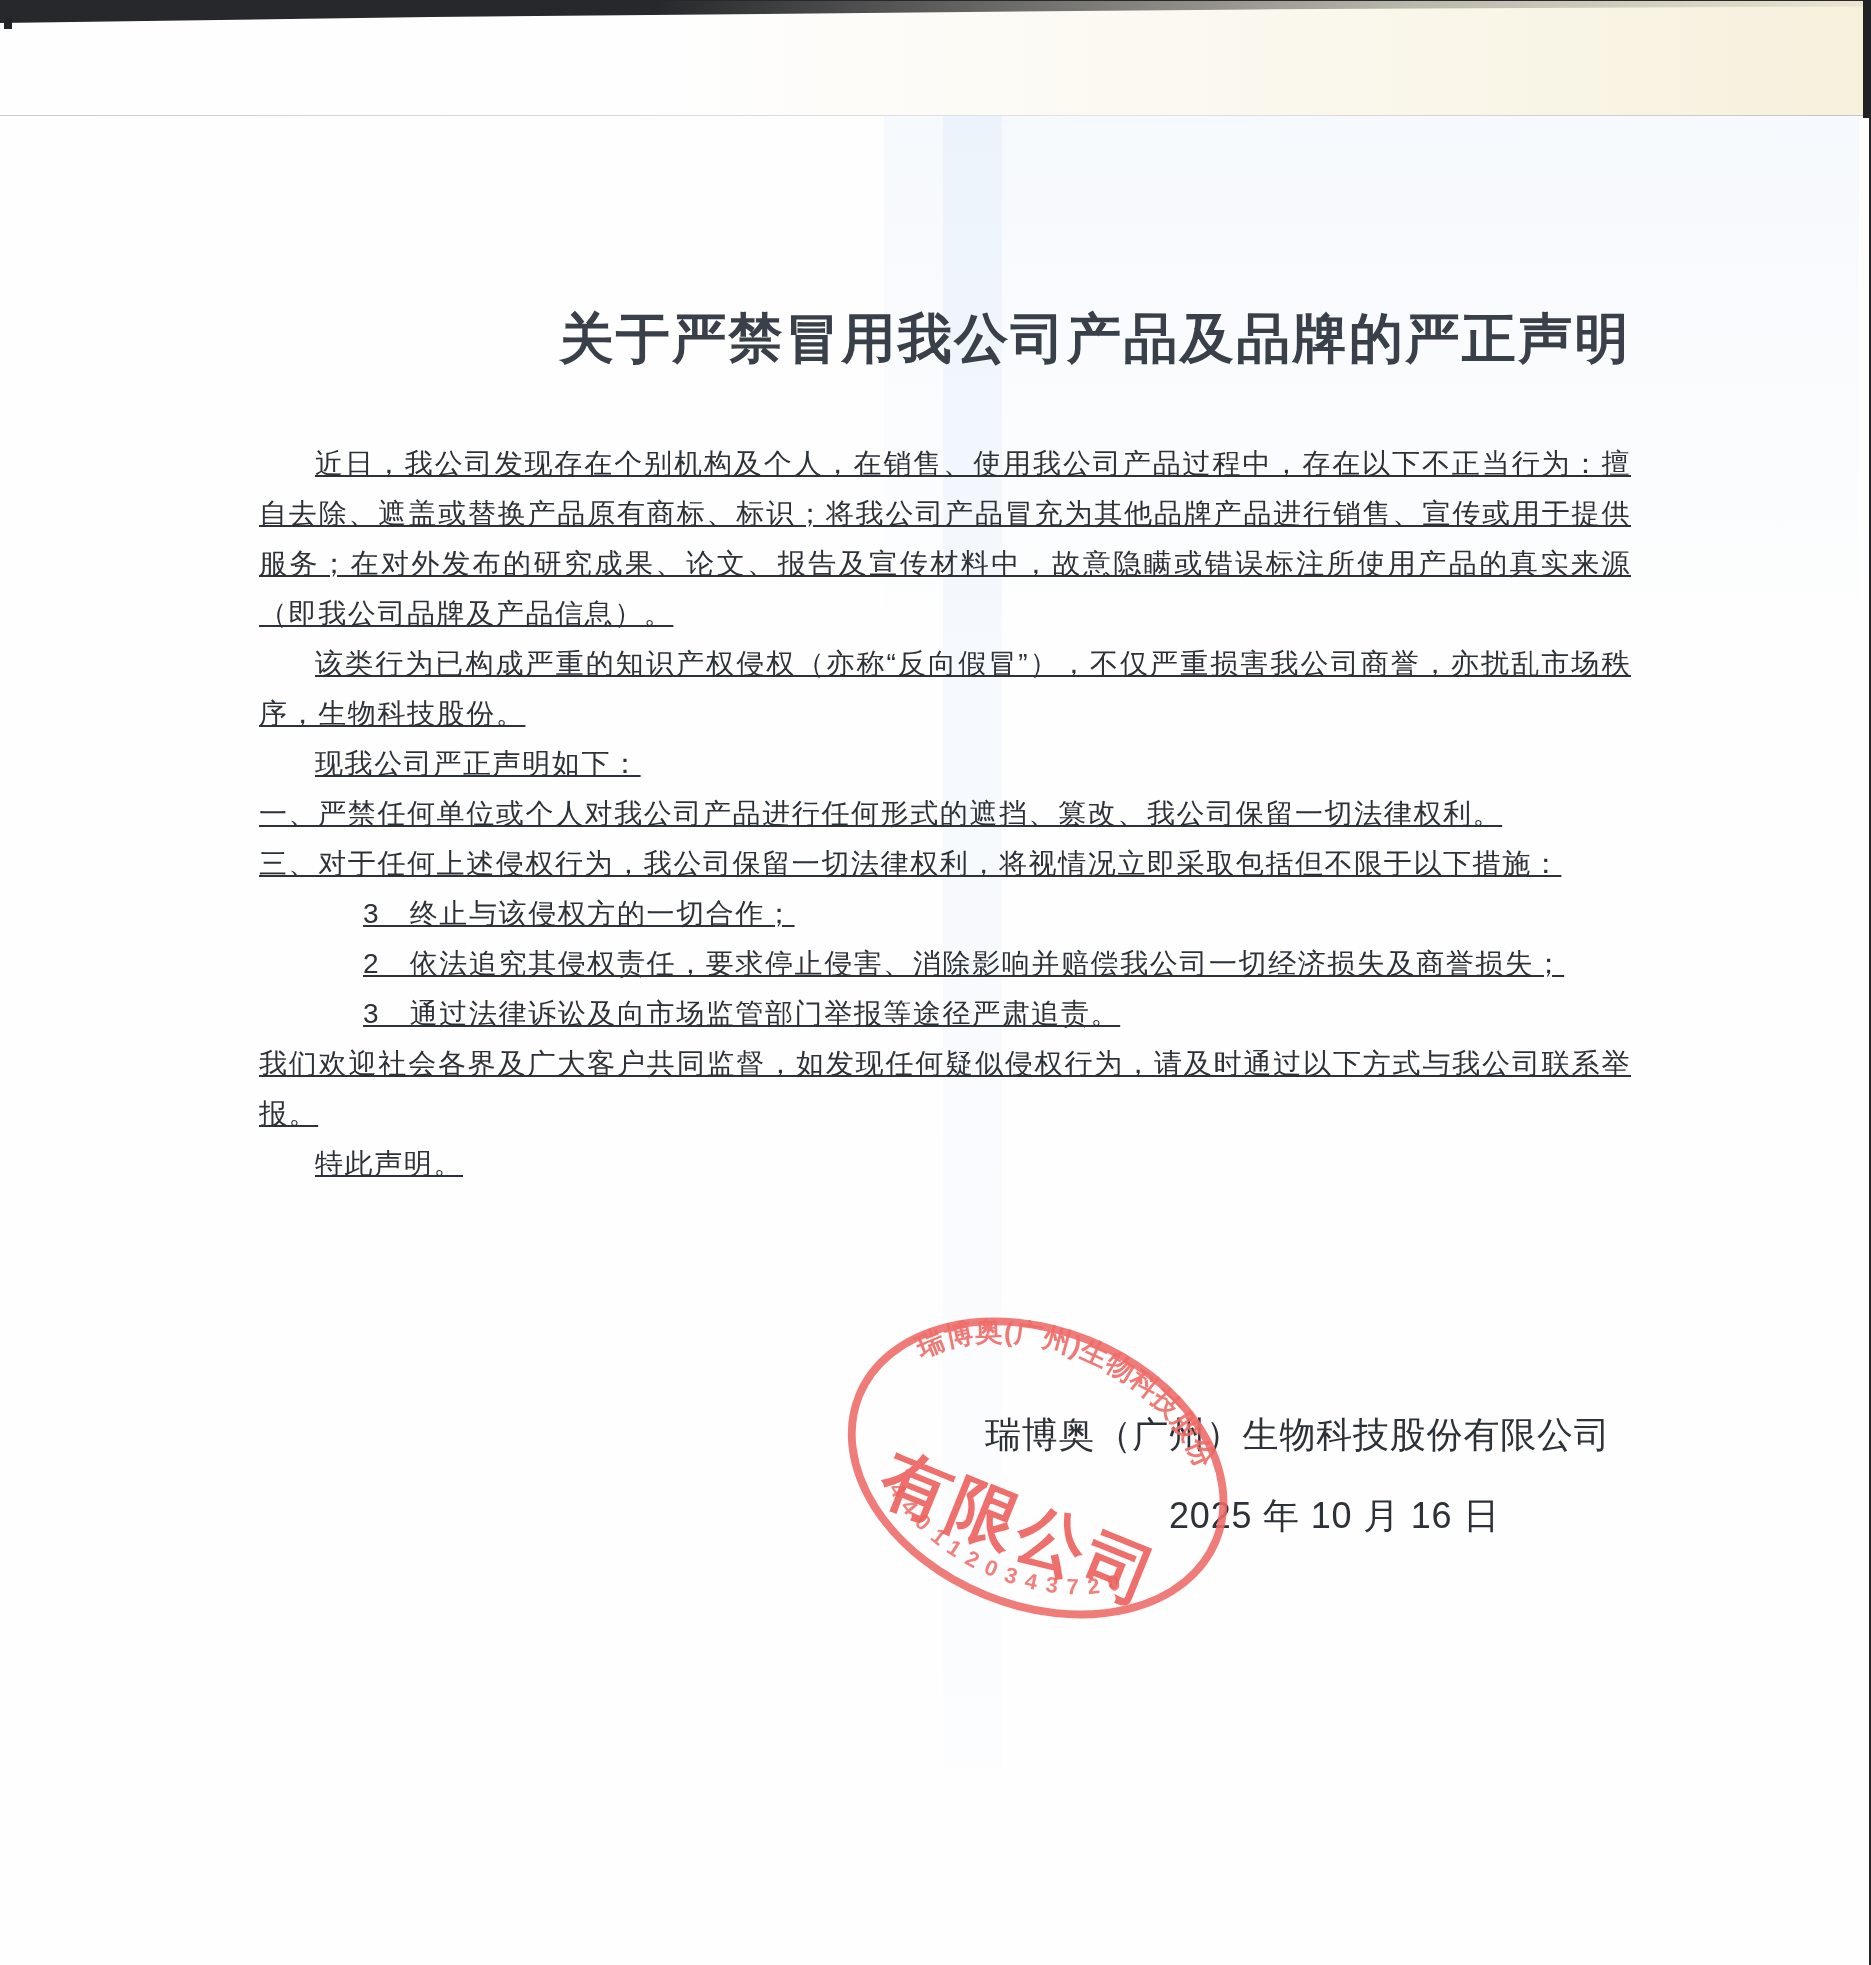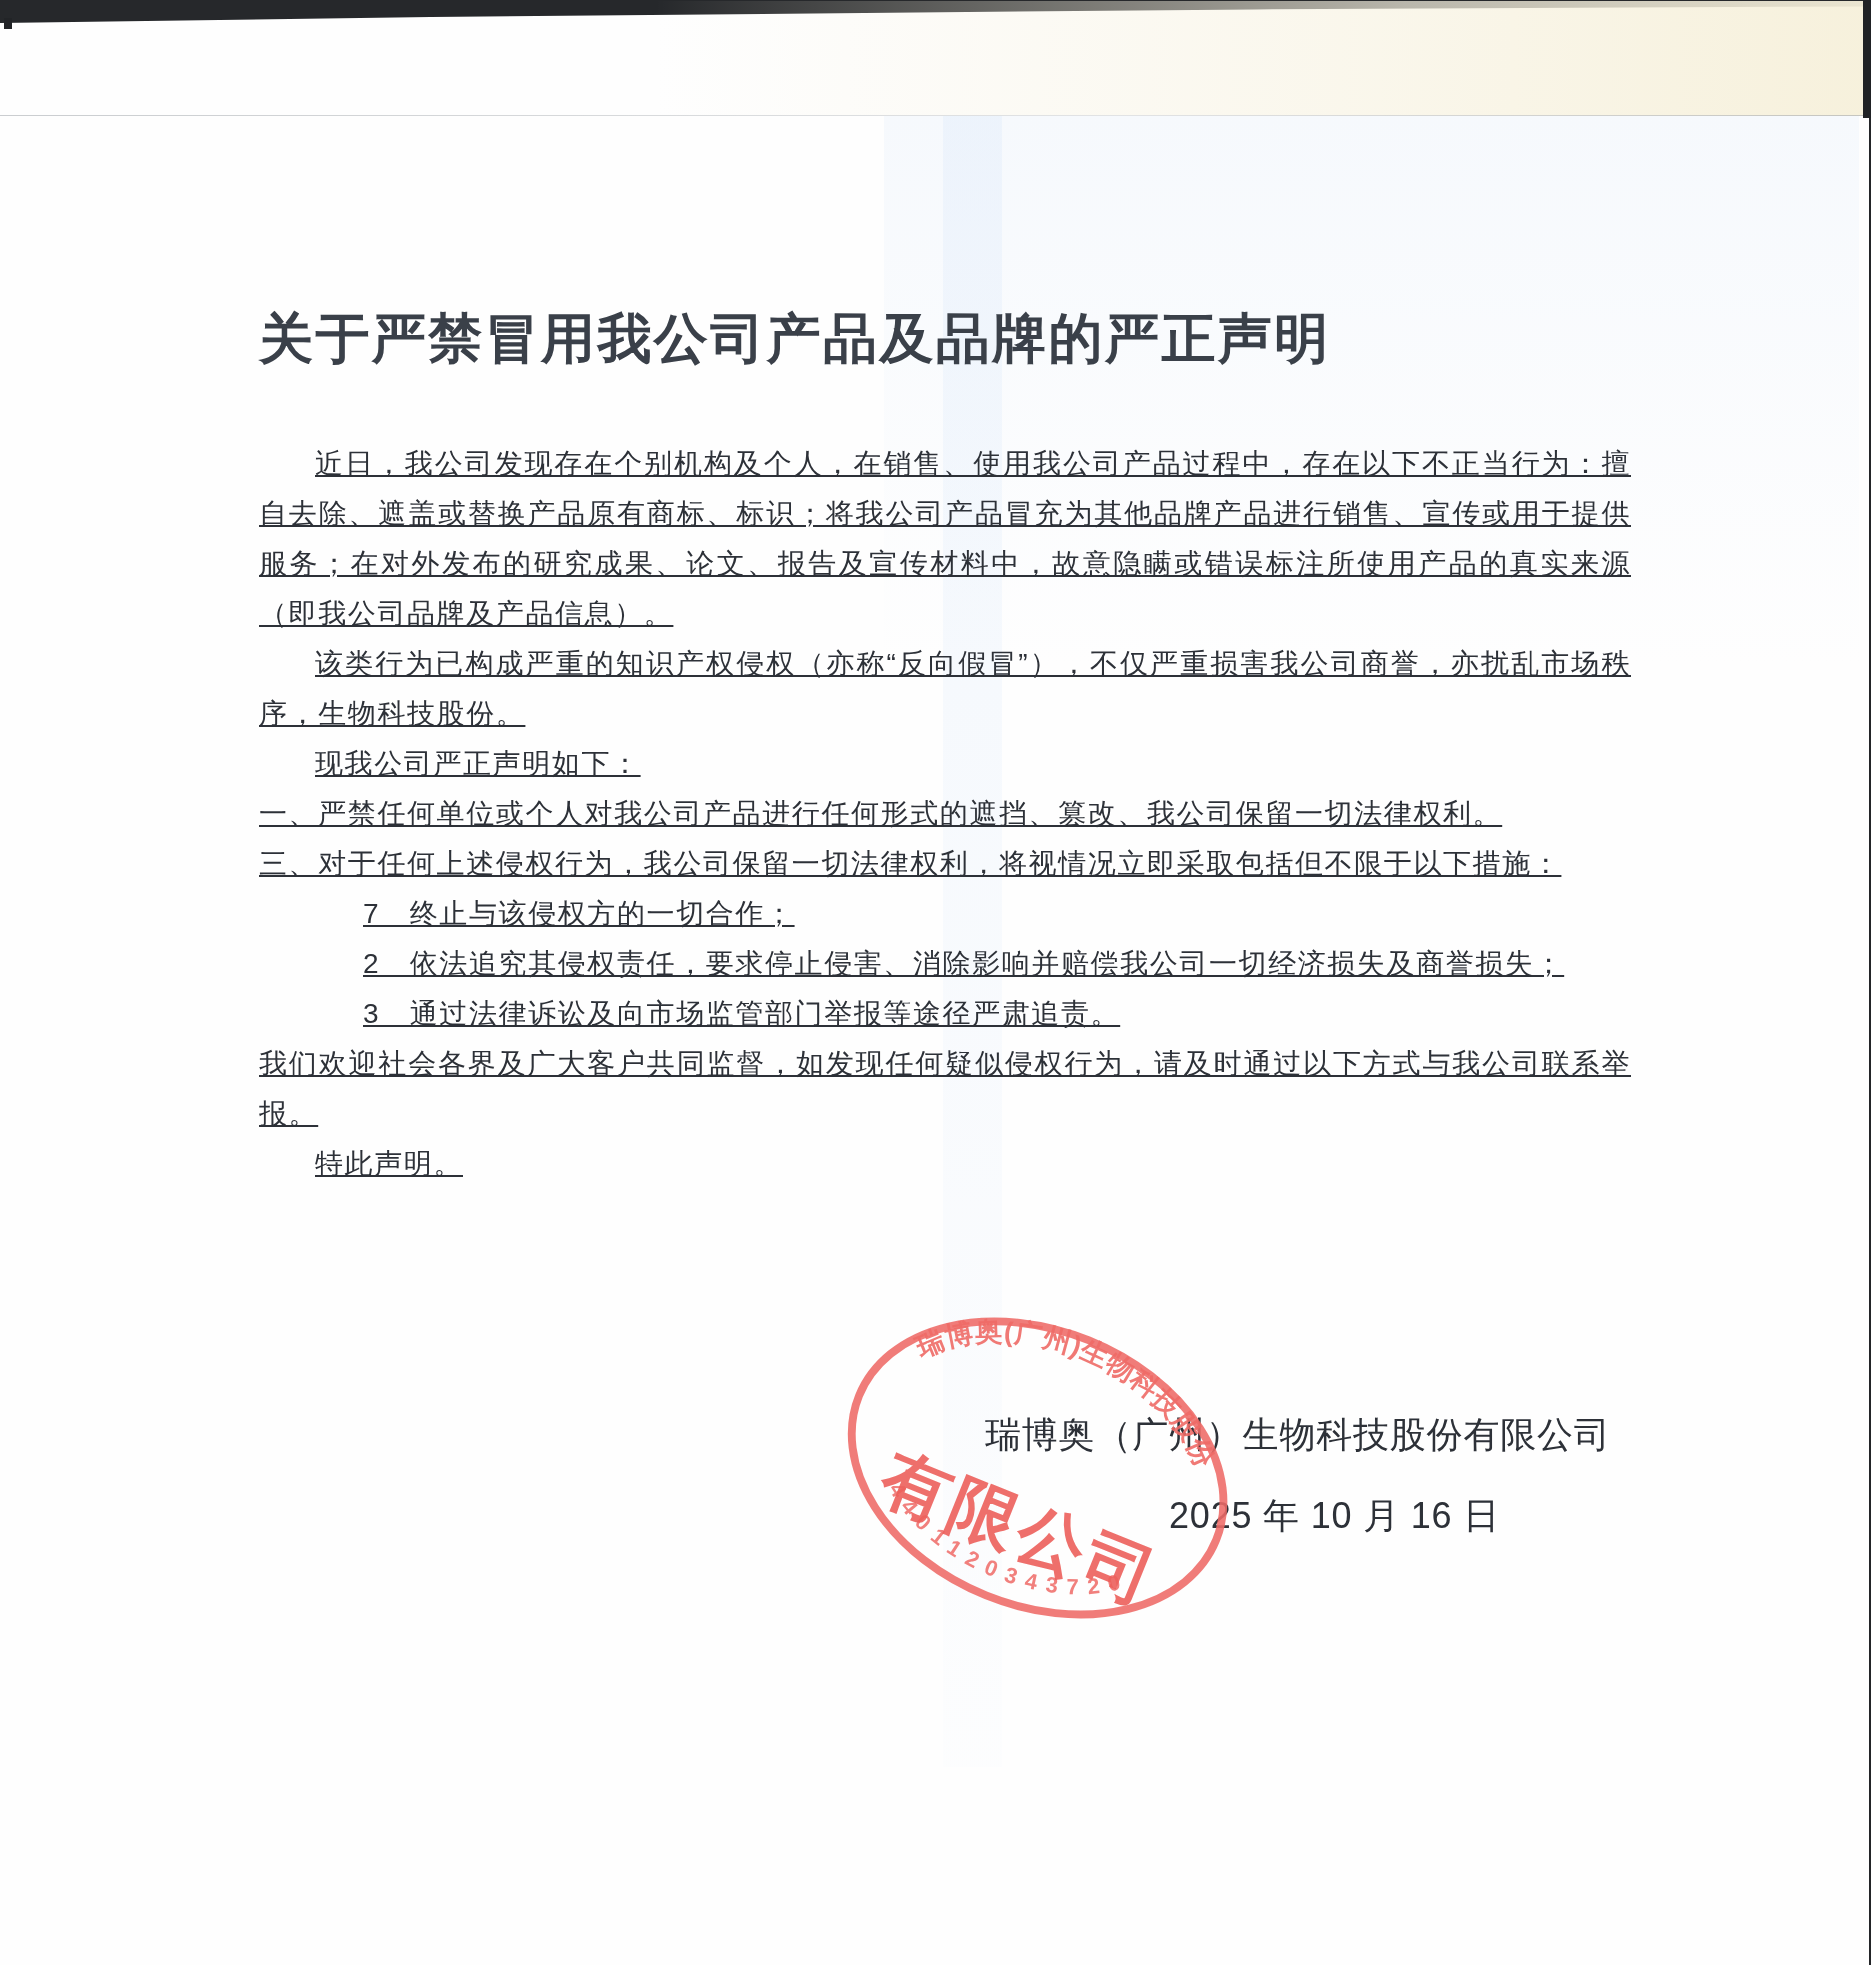--- a/index.html
+++ b/index.html
@@ -31,21 +31,21 @@
     position:absolute;left:884px;top:116px;width:975px;height:550px;
     background:linear-gradient(180deg,rgba(214,229,248,.20),rgba(214,229,248,0));
   }
   .blue-streak{
     position:absolute;left:943px;top:116px;width:59px;height:1651px;
     background:linear-gradient(180deg,rgba(210,227,249,.26),rgba(210,227,249,.04));
   }
   
   .doc-title{
     position:absolute;left:259px;top:303px;width:1372px;margin:0;
-    text-align:left;font-size:54px;font-weight:bold;
+    text-align:right;font-size:54px;font-weight:bold;
     color:#3a4049;letter-spacing:2.4px;white-space:nowrap;
   }
   .doc-body{
     position:absolute;left:259px;top:439px;width:1372px;
     font-size:28px;line-height:50px;letter-spacing:1.6px;
     color:#2d3138;text-align:justify;
   }
   .para{margin:0;text-decoration:underline;}
   .para.indent{text-indent:2em;}
   .para.sub{padding-left:104px;}
@@ -80,21 +80,21 @@
   <div class="blue-streak"></div>
 
   <h1 class="doc-title">关于严禁冒用我公司产品及品牌的严正声明</h1>
 
   <div class="doc-body" id="paragraphs">
       <div class="para indent">近日，我公司发现存在个别机构及个人，在销售、使用我公司产品过程中，存在以下不正当行为：擅自去除、遮盖或替换产品原有商标、标识；将我公司产品冒充为其他品牌产品进行销售、宣传或用于提供服务；在对外发布的研究成果、论文、报告及宣传材料中，故意隐瞒或错误标注所使用产品的真实来源（即我公司品牌及产品信息）。</div>
       <div class="para indent">该类行为已构成严重的知识产权侵权（亦称“反向假冒”），不仅严重损害我公司商誉，亦扰乱市场秩序，生物科技股份。</div>
       <div class="para indent">现我公司严正声明如下：</div>
       <div class="para flush">一、严禁任何单位或个人对我公司产品进行任何形式的遮挡、篡改、我公司保留一切法律权利。</div>
       <div class="para flush">三、对于任何上述侵权行为，我公司保留一切法律权利，将视情况立即采取包括但不限于以下措施：</div>
-      <div class="para sub">7　终止与该侵权方的一切合作；</div>
+      <div class="para sub">3　终止与该侵权方的一切合作；</div>
       <div class="para sub">2　依法追究其侵权责任，要求停止侵害、消除影响并赔偿我公司一切经济损失及商誉损失；</div>
       <div class="para sub">3　通过法律诉讼及向市场监管部门举报等途径严肃追责。</div>
       <div class="para flush">我们欢迎社会各界及广大客户共同监督，如发现任何疑似侵权行为，请及时通过以下方式与我公司联系举报。</div>
       <div class="para indent">特此声明。</div>
     </div>
 
   <div class="signature">
     <div class="company">瑞博奥（广州）生物科技股份有限公司</div>
     <div class="date">2025 年 10 月 16 日</div>
   </div>

